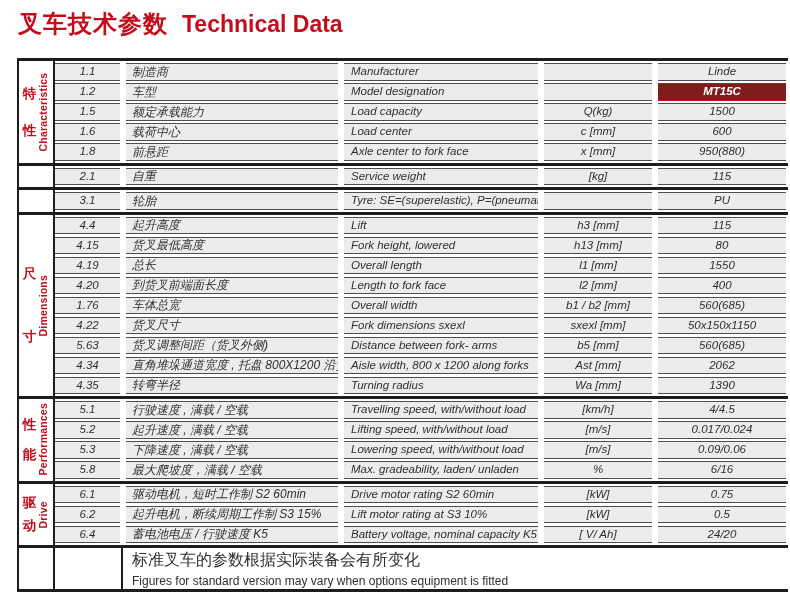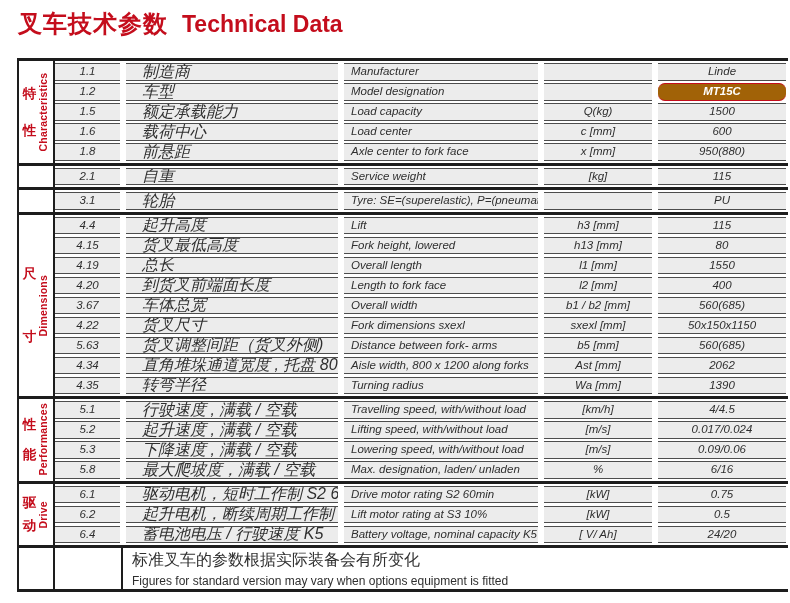--- a/index.html
+++ b/index.html
@@ -48,21 +48,21 @@
     column-gap:6px;
     font-style:italic;
   }
   .cell {
     background:#ececec;
     border-top:1.5px solid #4d4d4d; border-bottom:1.5px solid #4d4d4d;
     height:17.5px; display:flex; align-items:center;
     font-size:11.5px; line-height:1; white-space:nowrap; overflow:hidden;
   }
   .cell.code { justify-content:center; }
-  .cell.cn   { padding-left:16px; font-size:16px; }
+  .cell.cn   { padding-left:6px; font-size:12px; }
   .cell.en   { padding-left:7px; }
   .cell.unit { justify-content:center; }
   .cell.val  { justify-content:center; }
   .cell.val.hl { color:#fff; font-weight:bold; }
 
   
   .footer-group { display:flex; border-bottom:3px solid #1d1d1d; height:44px; }
   .footer-label {
     width:38px; flex:0 0 38px;
     border-left:2px solid #1d1d1d; border-right:2px solid #1d1d1d;
@@ -99,21 +99,21 @@
               <div class="cell cn">制造商</div>
               <div class="cell en">Manufacturer</div>
               <div class="cell unit"></div>
               <div class="cell val">Linde</div>
             </div>
             <div class="row">
               <div class="cell code">1.2</div>
               <div class="cell cn">车型</div>
               <div class="cell en">Model designation</div>
               <div class="cell unit"></div>
-              <div class="cell val hl" style="background: #a16207; border-top-color: rgb(196, 13, 28); border-bottom-color: rgb(196, 13, 28); border-radius: 7px;">MT15C</div>
+              <div class="cell val hl" style="background: #7f1d1d; border-top-color: rgb(196, 13, 28); border-bottom-color: rgb(196, 13, 28);">MT15C</div>
             </div>
             <div class="row">
               <div class="cell code">1.5</div>
               <div class="cell cn">额定承载能力</div>
               <div class="cell en">Load capacity</div>
               <div class="cell unit">Q(kg)</div>
               <div class="cell val">1500</div>
             </div>
             <div class="row">
               <div class="cell code">1.6</div>
@@ -186,21 +186,21 @@
               <div class="cell val">1550</div>
             </div>
             <div class="row">
               <div class="cell code">4.20</div>
               <div class="cell cn">到货叉前端面长度</div>
               <div class="cell en">Length to fork face</div>
               <div class="cell unit">l2 [mm]</div>
               <div class="cell val">400</div>
             </div>
             <div class="row">
-              <div class="cell code">3.67</div>
+              <div class="cell code">1.76</div>
               <div class="cell cn">车体总宽</div>
               <div class="cell en">Overall width</div>
               <div class="cell unit">b1 / b2 [mm]</div>
               <div class="cell val">560(685)</div>
             </div>
             <div class="row">
               <div class="cell code">4.22</div>
               <div class="cell cn">货叉尺寸</div>
               <div class="cell en">Fork dimensions sxexl</div>
               <div class="cell unit">sxexl [mm]</div>
@@ -255,21 +255,21 @@
             <div class="row">
               <div class="cell code">5.3</div>
               <div class="cell cn">下降速度 , 满载 / 空载</div>
               <div class="cell en">Lowering speed, with/without load</div>
               <div class="cell unit">[m/s]</div>
               <div class="cell val">0.09/0.06</div>
             </div>
             <div class="row">
               <div class="cell code">5.8</div>
               <div class="cell cn">最大爬坡度，满载 / 空载</div>
-              <div class="cell en">Max. designation, laden/ unladen</div>
+              <div class="cell en">Max. gradeability, laden/ unladen</div>
               <div class="cell unit">%</div>
               <div class="cell val">6/16</div>
             </div>
           </div>
         </div>
         <div class="group">
           <div class="group-label">
             <div class="cn-stack">
               <span style="color: rgb(196, 13, 28);">驱</span>
               <span style="color: rgb(196, 13, 28);">动</span>

